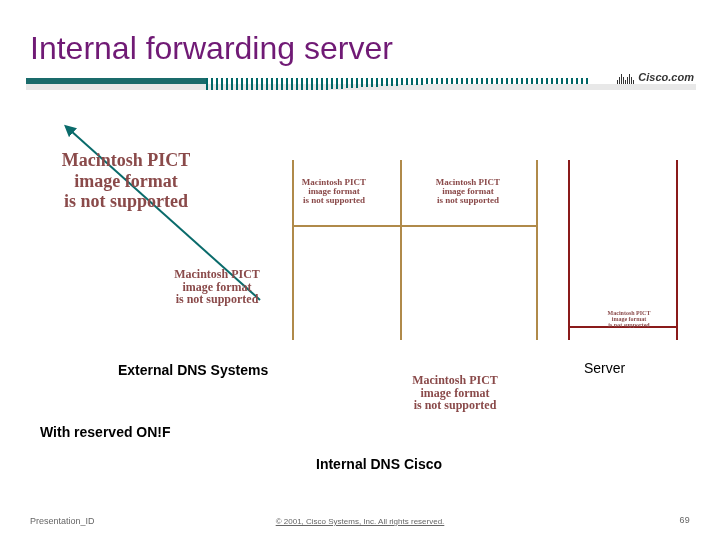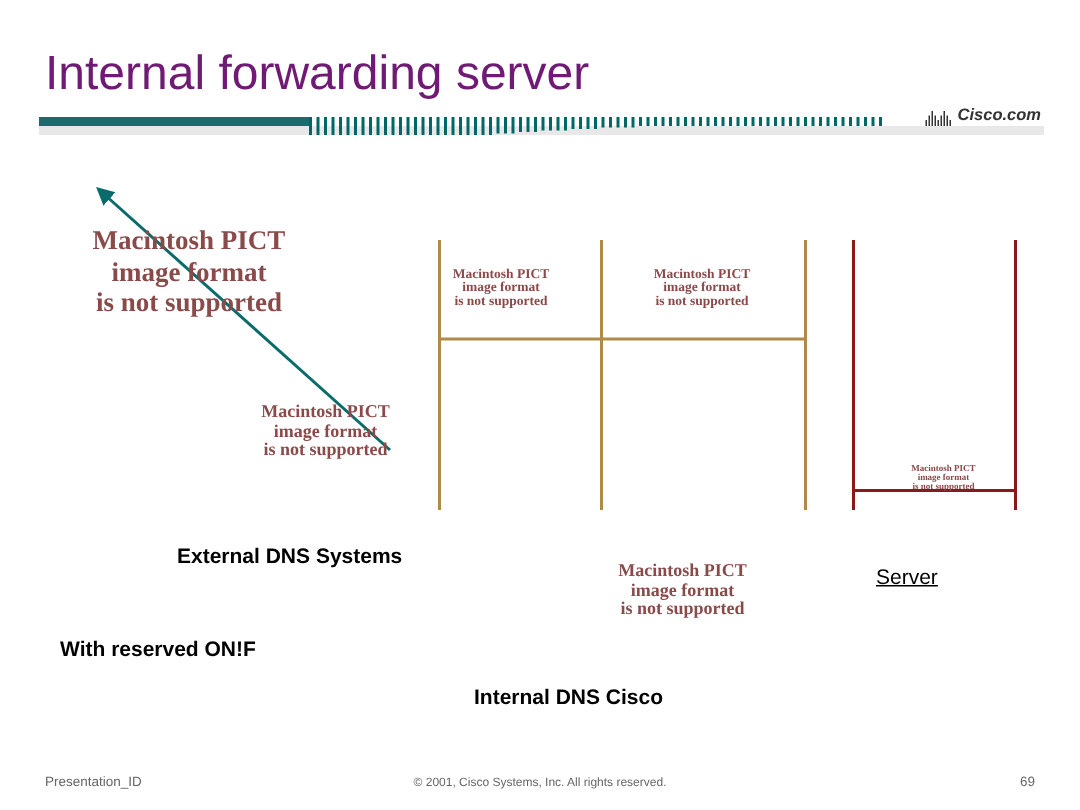--- a/index.html
+++ b/index.html
@@ -24,22 +24,22 @@
   .hline { position:absolute; height:2px; background:#b08a4a; }
   .vline-dk { position:absolute; width:2px; background:#8a1a1a; }
   .hline-dk { position:absolute; height:2px; background:#8a1a1a; }
 
   .arrow-svg { position:absolute; }
 
   .lbl-bold { position:absolute; font-size:14px; font-family: Arial, sans-serif; font-weight:bold; color:#000; }
   .lbl-server { position:absolute; font-size:14px; font-family: Arial, sans-serif; color:#000; }
 
   .footer-left { position:absolute; left:30px; bottom:14px; font-size:9px; font-family: Arial, sans-serif; color:#666; }
-  .footer-center { position:absolute; left:0; right:0; bottom:14px; text-align:center; font-size:8px; font-family: Arial, sans-serif; color:#666; }
-  .footer-right { position:absolute; right:30px; bottom:14px; font-size:9px; font-family: Liberation Sans, sans-serif; color:#666; }
+  .footer-center { position:absolute; left:0; right:0; bottom:14px; text-align:center; font-size:8px; font-family: Arial, sans-serif; color:#666;text-decoration:underline; }
+  .footer-right { position:absolute; right:30px; bottom:14px; font-size:9px; font-family: Liberation Mono, monospace; color:#666; }
 </style>
 </head>
 <body>
 
 <div class="slide">
 
   <div class="title">Internal forwarding server</div>
 
   <div class="hr-band">
     <div class="hr-gray"></div>
@@ -172,21 +172,21 @@
 image format
 is not supported</div>
   <div class="pict-xs" style="left:594px; top:310px; width:70px; white-space:pre-line;">Macintosh PICT
 image format
 is not supported</div>
   <div class="pict-md" style="left:390px; top:374px; width:130px; white-space:pre-line;">Macintosh PICT
 image format
 is not supported</div>
 
   <div class="lbl-bold" style="left:118px; top:362px;">External DNS Systems</div>
-  <div class="lbl-server" style="left:584px; top:376px;text-decoration:underline;">Server</div>
+  <div class="lbl-server" style="left:584px; top:360px;">Server</div>
   <div class="lbl-bold" style="left:40px; top:424px;">With reserved ON!F</div>
   <div class="lbl-bold" style="left:316px; top:456px;">Internal DNS Cisco</div>
 
   <div class="footer-left">Presentation_ID</div>
   <div class="footer-center">© 2001, Cisco Systems, Inc. All rights reserved.</div>
   <div class="footer-right">69</div>
 
 </div>
 
 </body></html>

